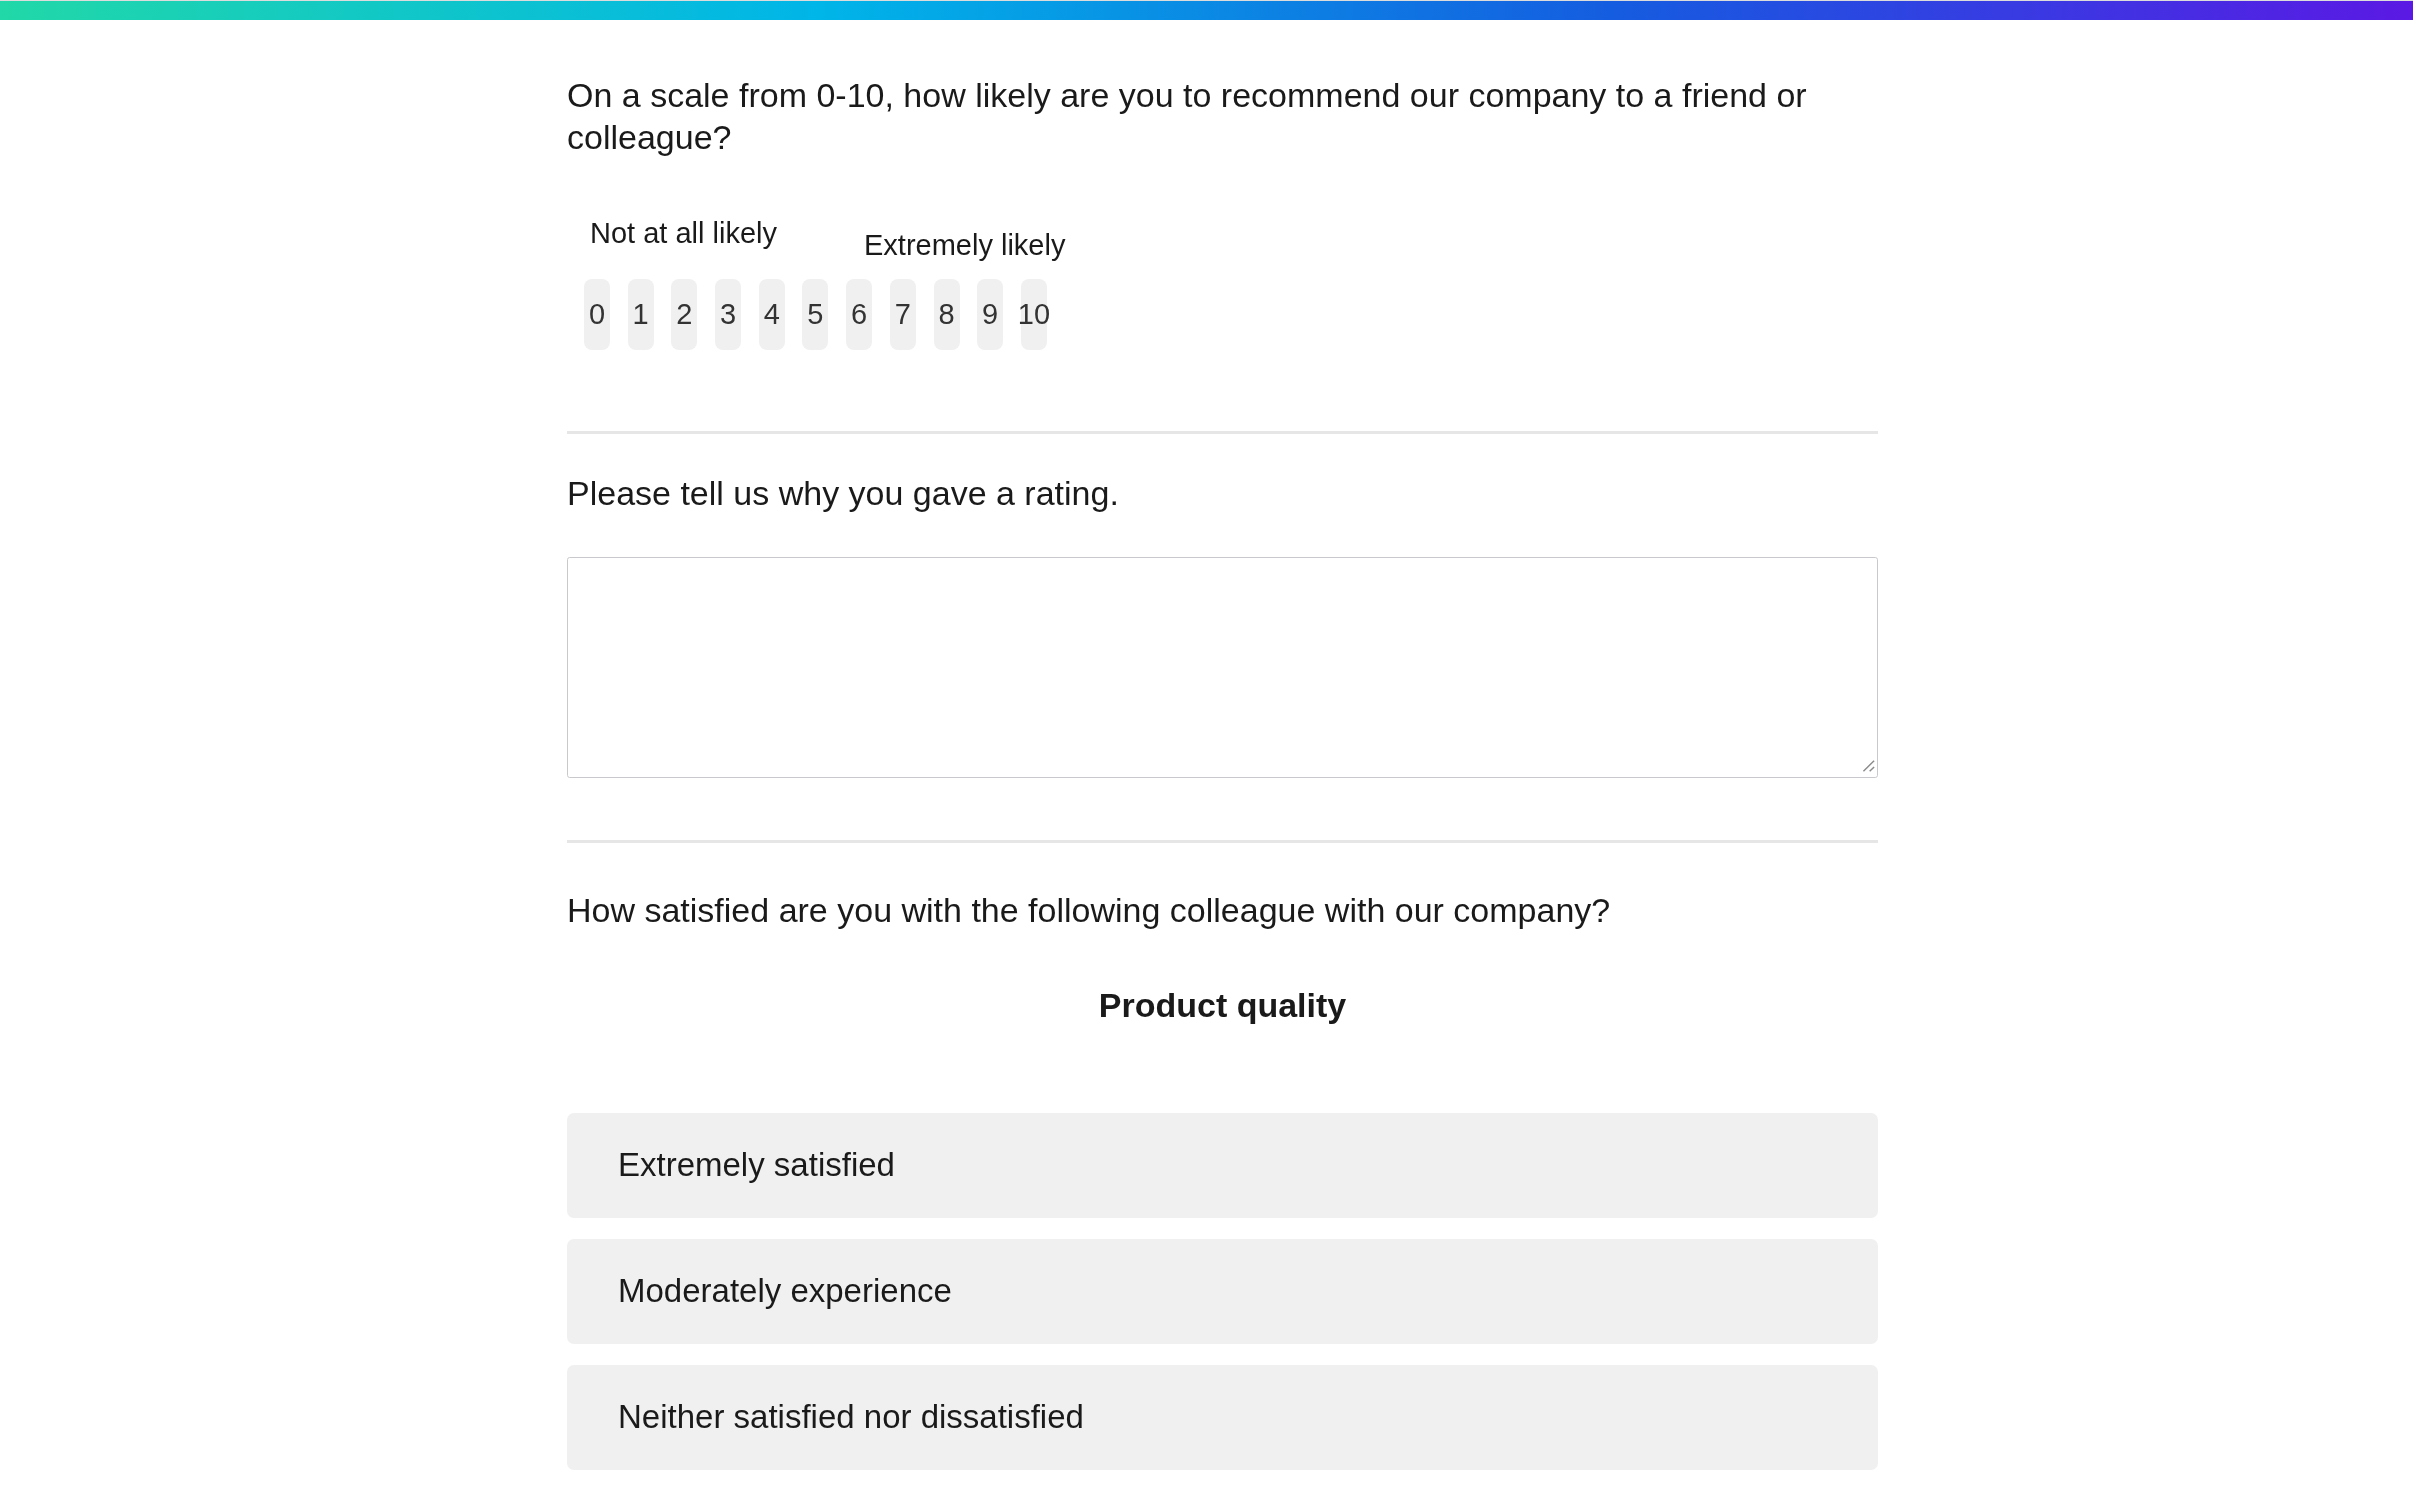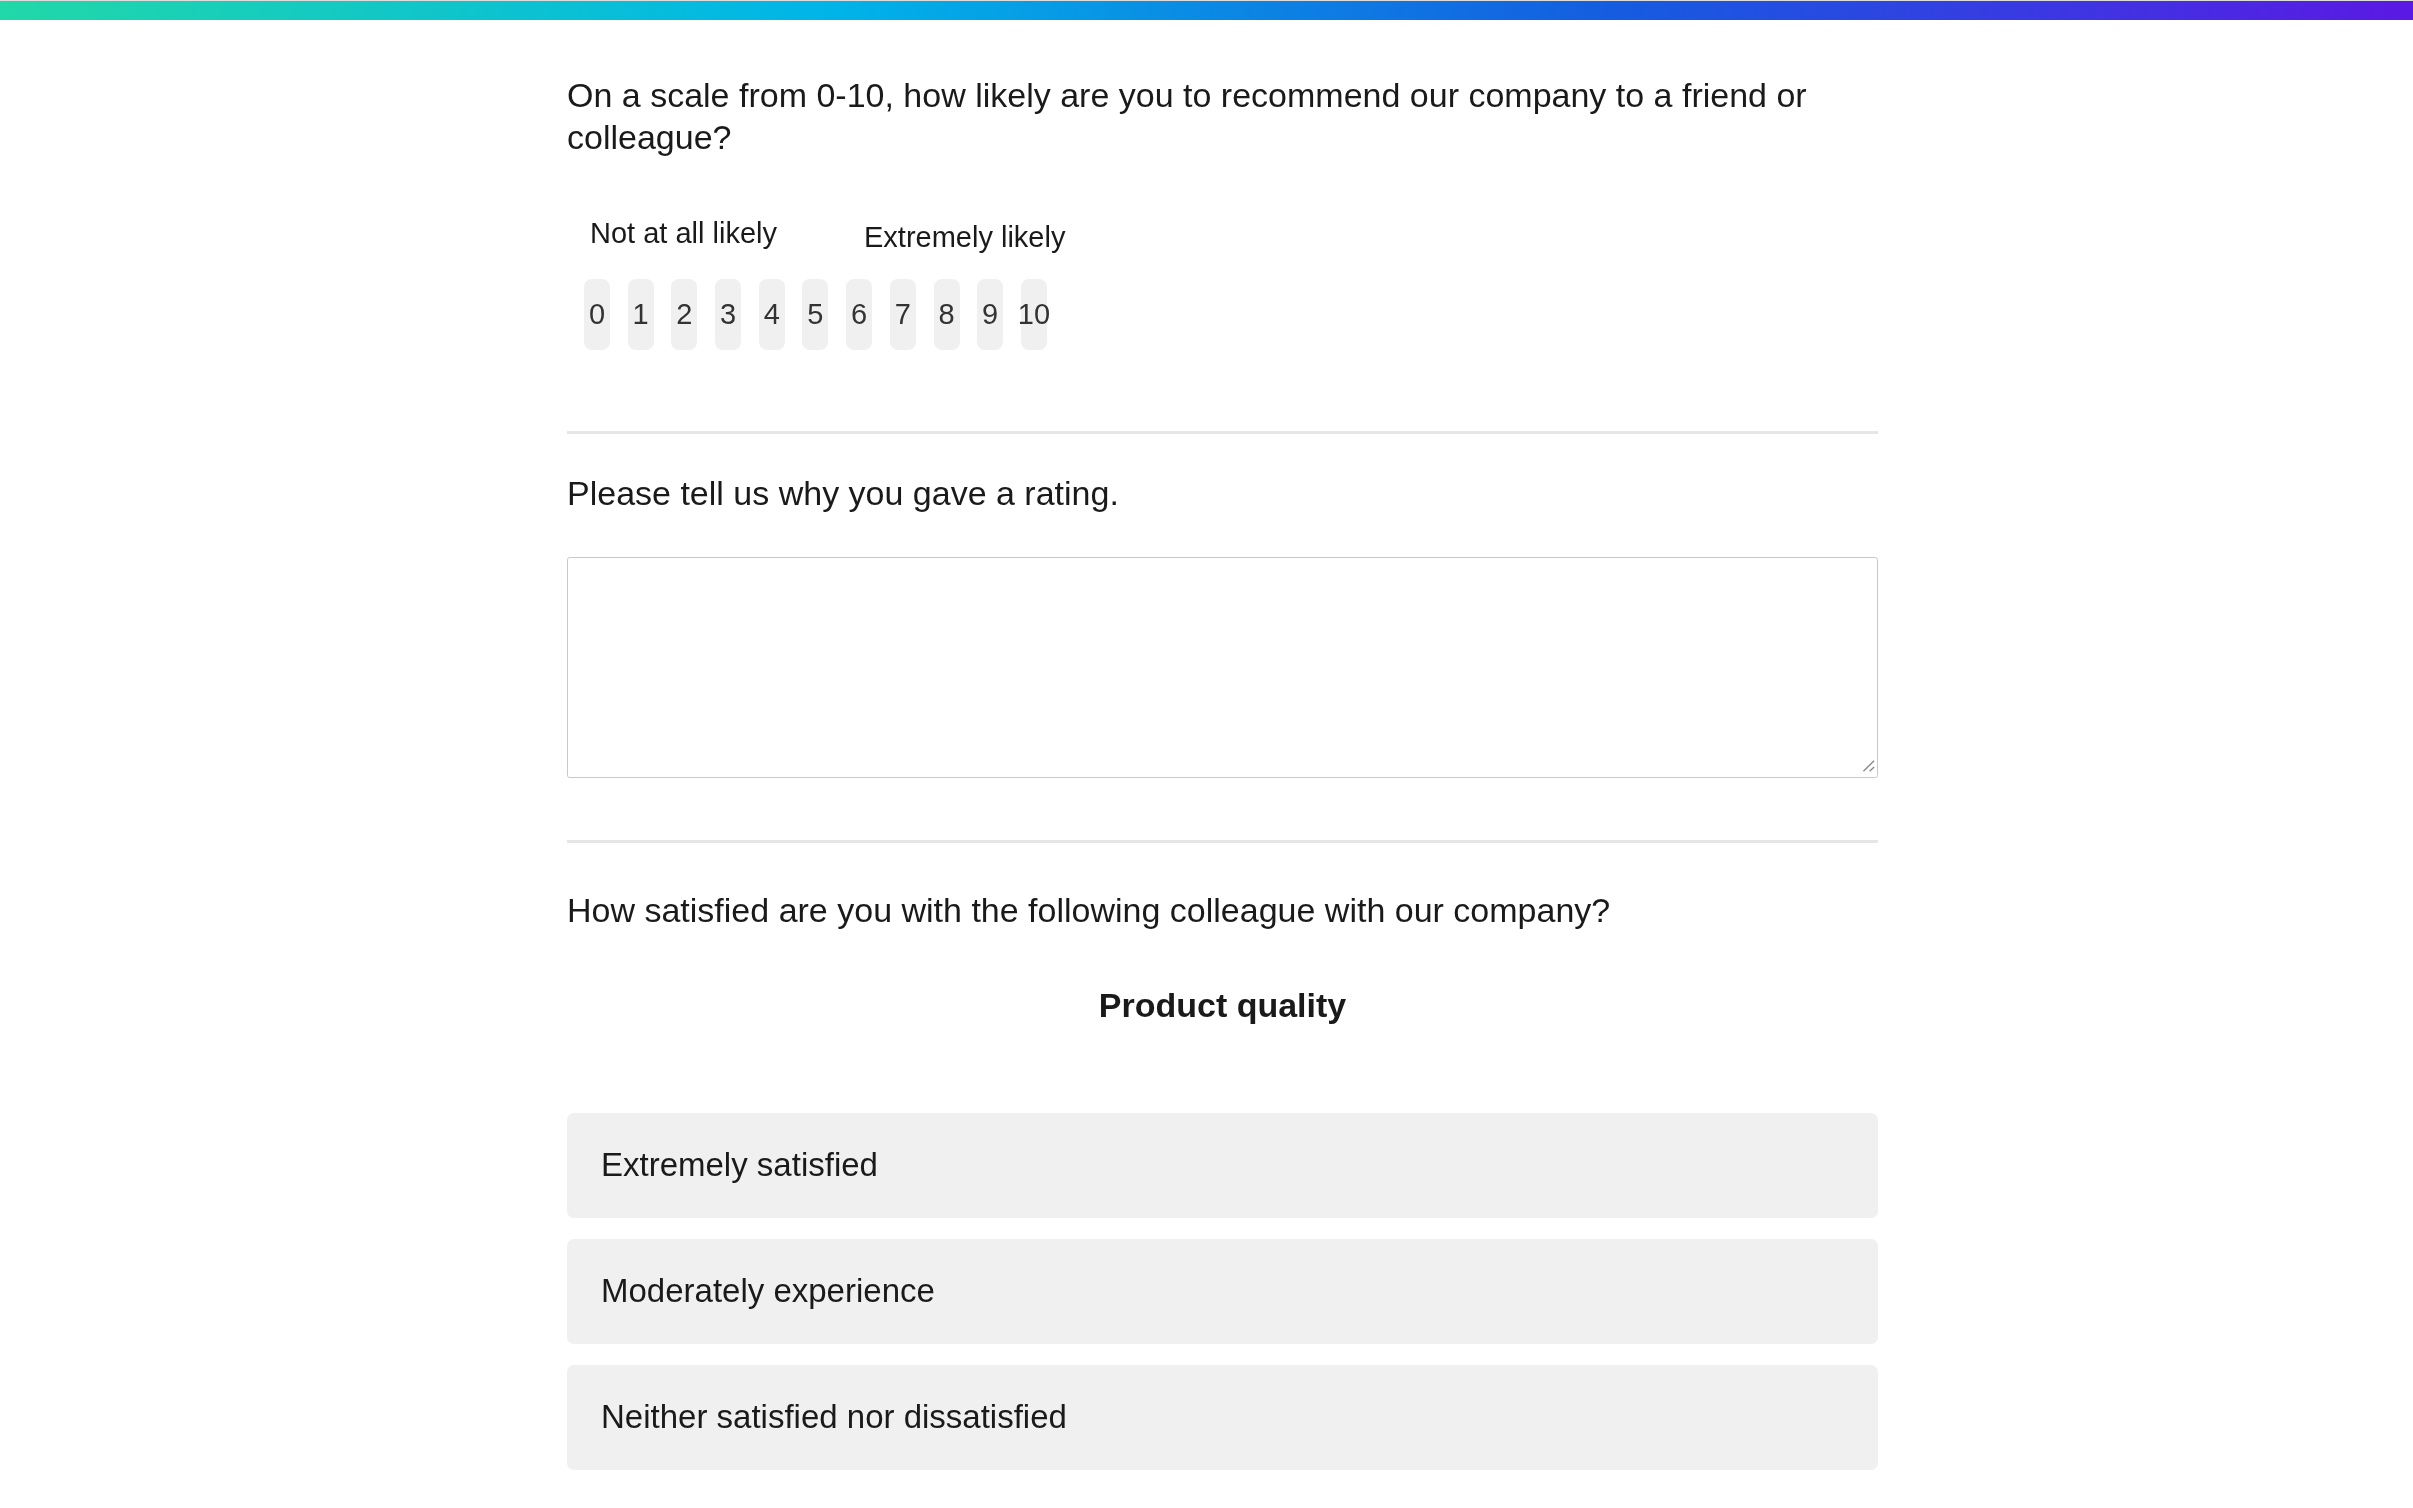--- a/index.html
+++ b/index.html
@@ -33,21 +33,21 @@
     color: var(--text-color, #1a1a1a);
   }
   .scale-labels {
     position: relative;
     margin-top: 58px;
     height: 35px;
     font-size: 29px;
     line-height: 35px;
   }
   .scale-label-low  { position: absolute; left: 23px;  top: 0; text-align: center; }
-  .scale-label-high { position: absolute; left: 297px; top: 4px; text-align: right; }
+  .scale-label-high { position: absolute; left: 297px; top: 12px; text-align: right; }
   .scale-row {
     margin-top: 28px;
     margin-left: 17px;
     display: flex;
     gap: 17.7px;
   }
   .scale-btn {
     width: 26px;
     height: 71px;
     border-radius: 8px;
@@ -110,21 +110,21 @@
     margin-top: 87px;
   }
   .choice-btn {
     width: 1311px;
     height: 105px;
     border-radius: 7px;
     background: var(--btn-bg, #f0f0f0);
     border: none;
     display: flex;
     align-items: center;
-    padding-left: 34px;
+    padding-left: 51px;
     font-family: "Liberation Sans", sans-serif;
     font-size: 33px;
     color: var(--text-color, #1a1a1a);
     cursor: pointer;
     margin-bottom: 21px;
     text-align: left;
   }
   .choice-btn:last-child { margin-bottom: 0; }
 </style>
 </head>

